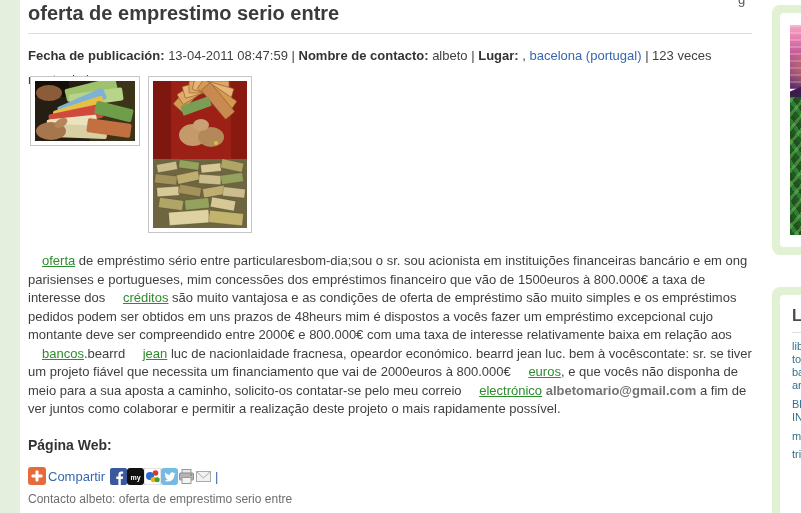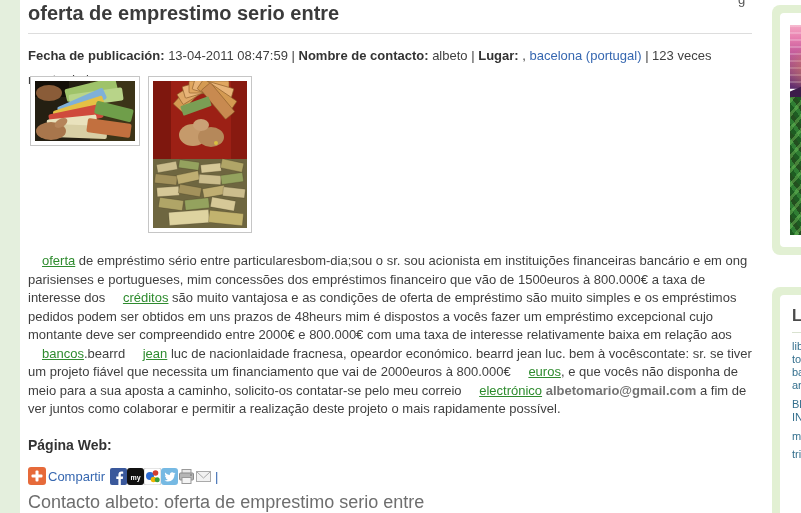--- a/index.html
+++ b/index.html
@@ -35,21 +35,21 @@
 
   .pagina-web { position:absolute; left:8px; top:437px; font-size:14px;
     font-weight:bold; color:#333;text-align:right; }
 
   .share-row { position:absolute; left:8px; top:467px; display:flex;
     align-items:center; font-size:13px; }
   .share-row .lbl { margin:0 5px 0 2px; }
   .icon-btn { display:inline-block; width:17px; height:17px; cursor:pointer; }
   .icon-btn svg { display:block; }
 
-  .contact-heading { position:absolute; left:8px; top:492px; font-size:18px;
+  .contact-heading { position:absolute; left:8px; top:492px; font-size:12px;
     font-weight:normal; color:#6e6e6e; white-space:nowrap; }
 
   
   .sb-box { position:absolute; background:#e2f0d3; border-radius:8px; padding:8px; }
   .sb-box1 { left:772px; top:5px; width:190px; height:250px; }
   .sb-box1-inner { background:#fff; border-radius:4px; width:100%; height:100%;
     padding:12px 0 12px 10px; }
   .jungle { width:160px; height:210px; position:relative; overflow:hidden; }
   .j-sky { position:absolute; left:0; top:0; width:100%; height:64px;
     background:

